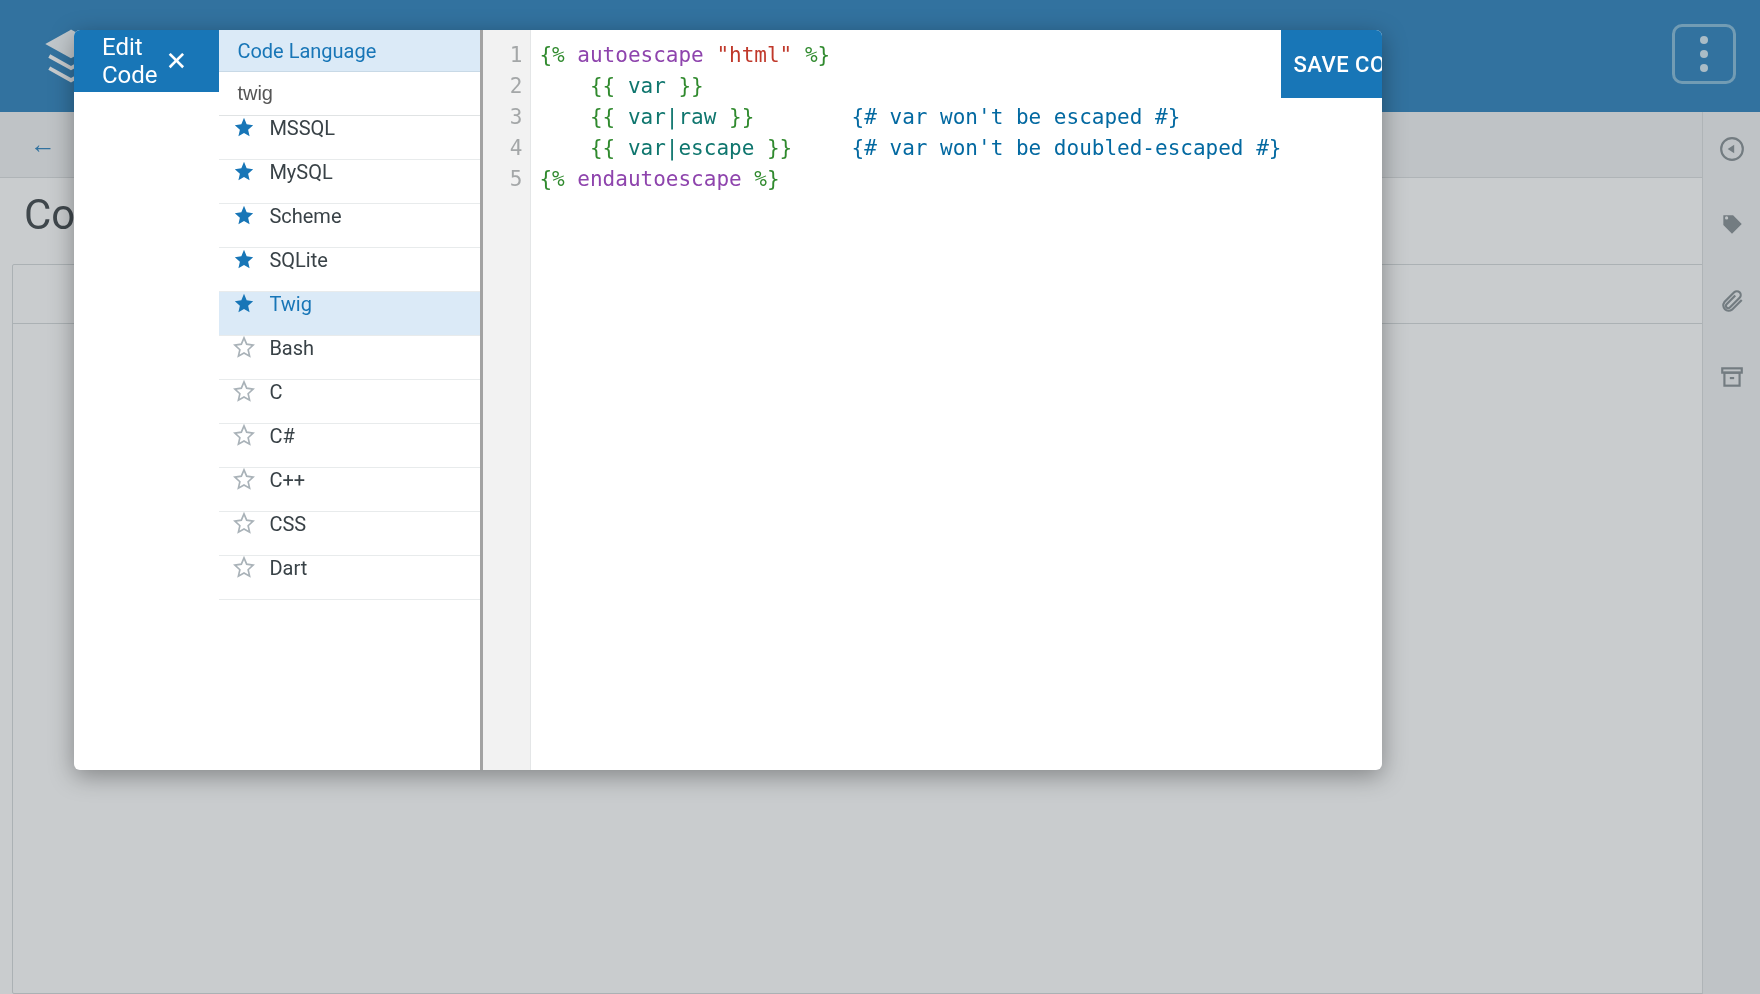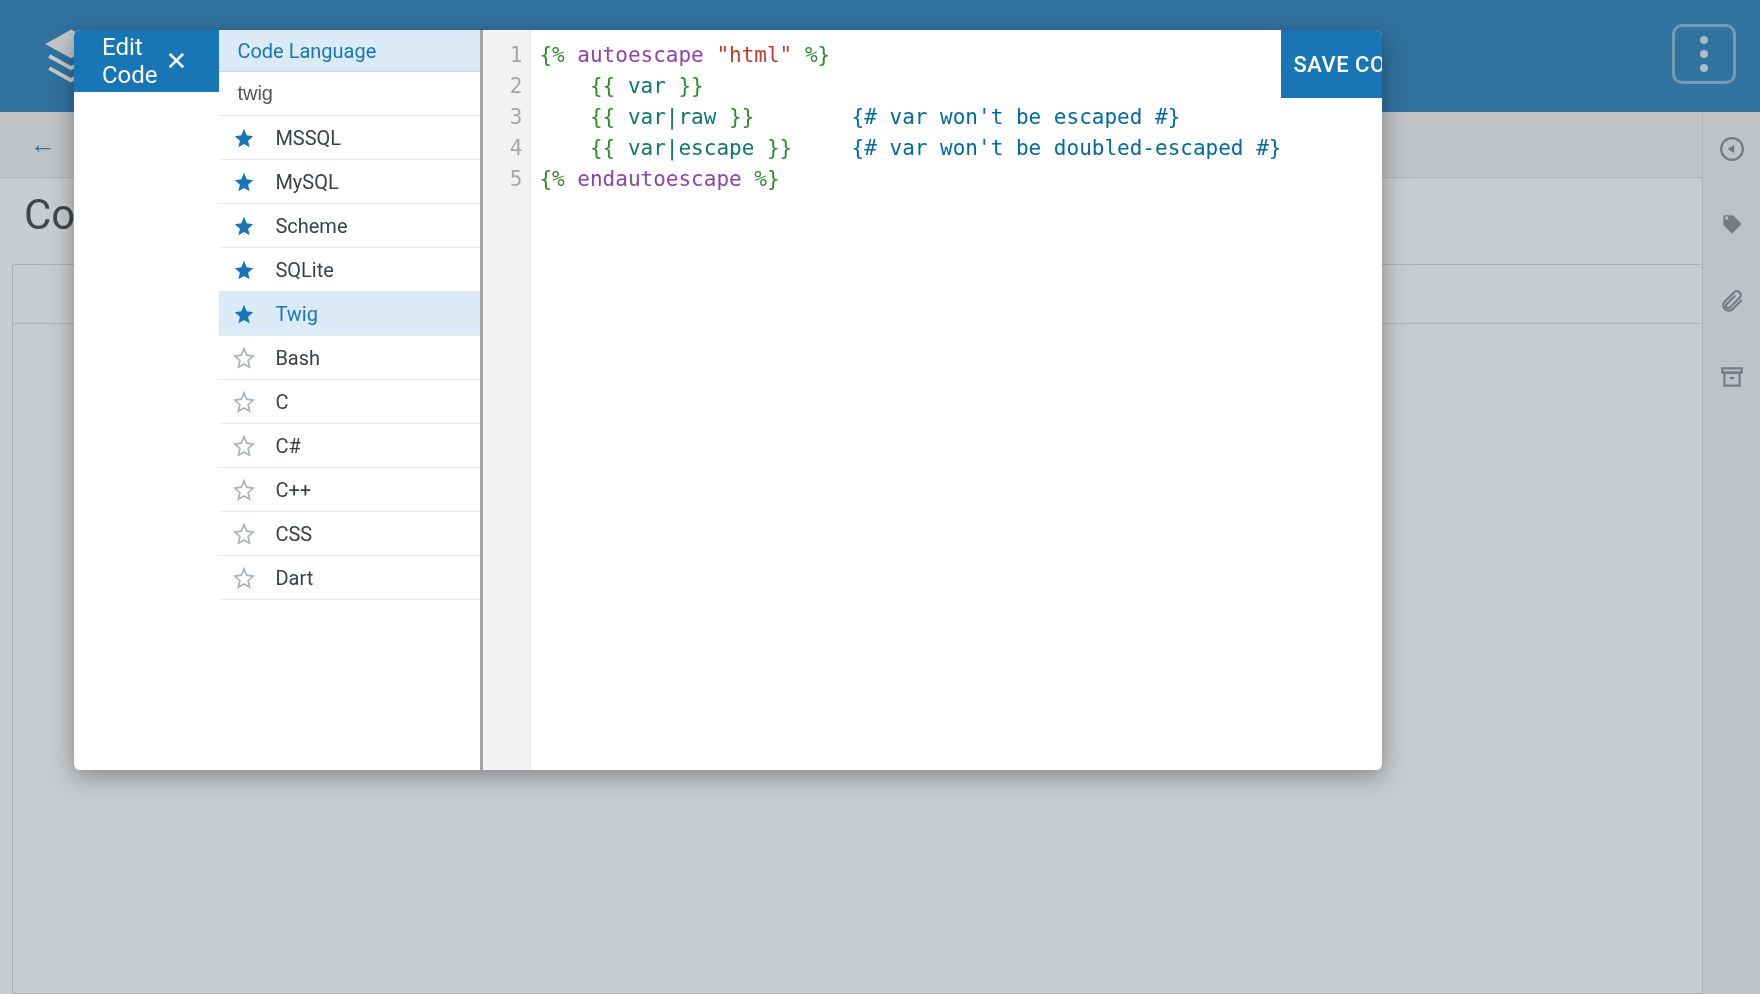--- a/index.html
+++ b/index.html
@@ -70,21 +70,21 @@
   .sidebar-title {
     height: 42px; background: #dbeaf7; color: #1876b7; font-size: 20px;
     display: flex; align-items: center; padding: 0 18px; border-bottom: 1px solid #c8d9e6;
   }
   .sidebar-search {
     height: 44px; border: none; border-bottom: 1px solid #e0e3e4;
     font-size: 20px; color: #555; padding: 0 18px; outline: none; background: #fff;
   }
   .lang-list { flex: 1; overflow-y: auto; }
   .lang-item {
-    height: 44px; display: flex; align-items: center; gap: 20px; padding: 0 14px;
+    height: 44px; display: flex; align-items: flex-start; gap: 14px; padding: 0 14px;
     border-bottom: 1px solid #e8ebec; font-size: 20px; color: #394247; cursor: pointer;
     background: #fff;
   }
   .lang-item.selected { background: #dbeaf7; color: #1876b7; }
   .star-icon { width: 22px; height: 22px; flex-shrink: 0; }
   .star-icon.filled { color: #1876b7; }
   .star-icon.outline { color: #a9b2b8; }
 
   
   .editor { flex: 1; display: flex; font-family: "DejaVu Sans Mono","Menlo","Consolas",monospace; font-size: 21px; }

